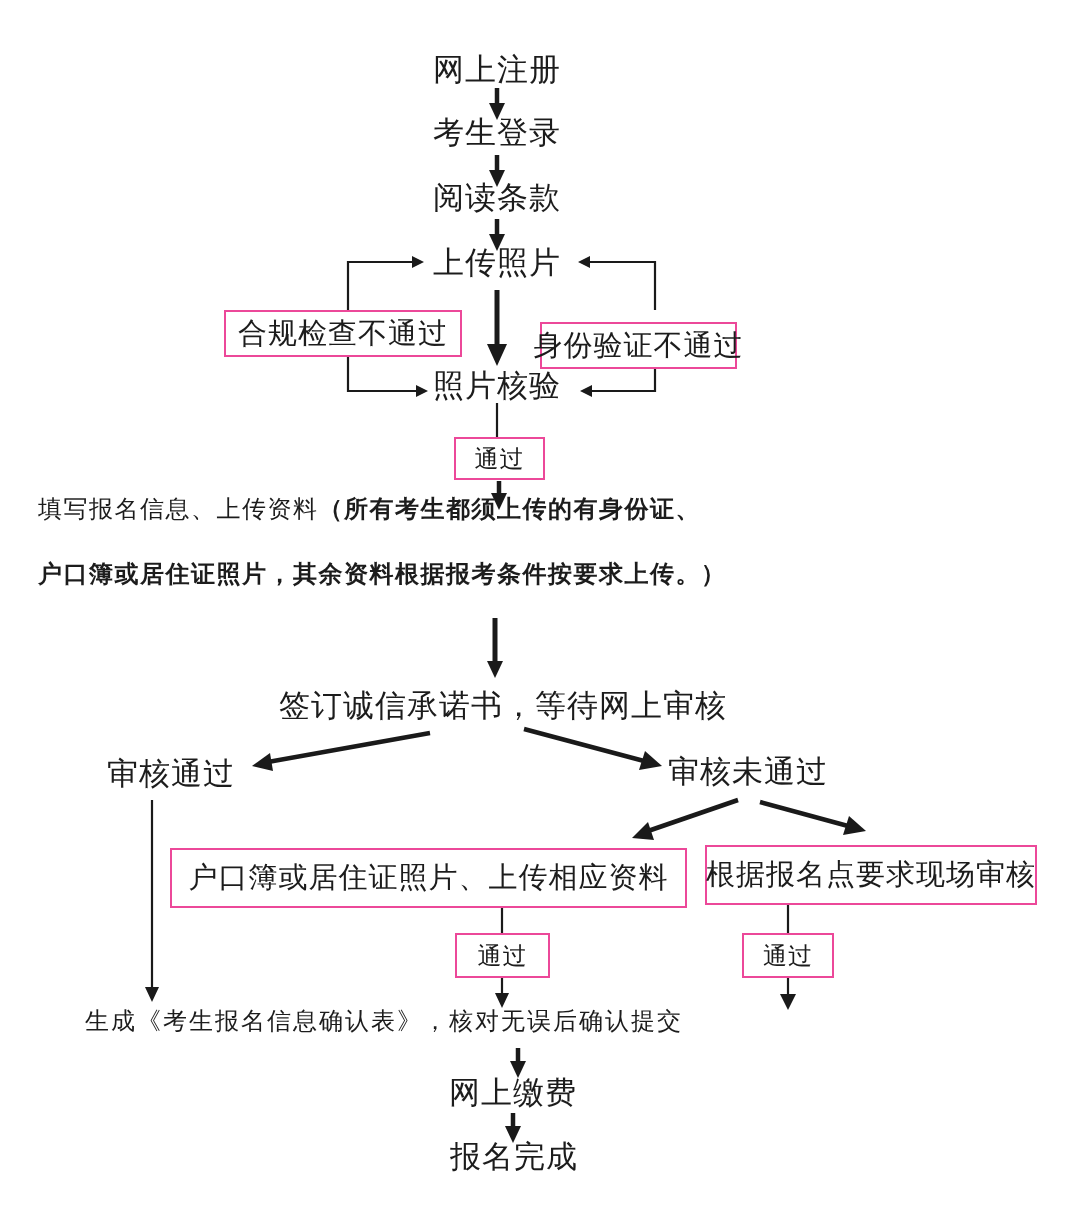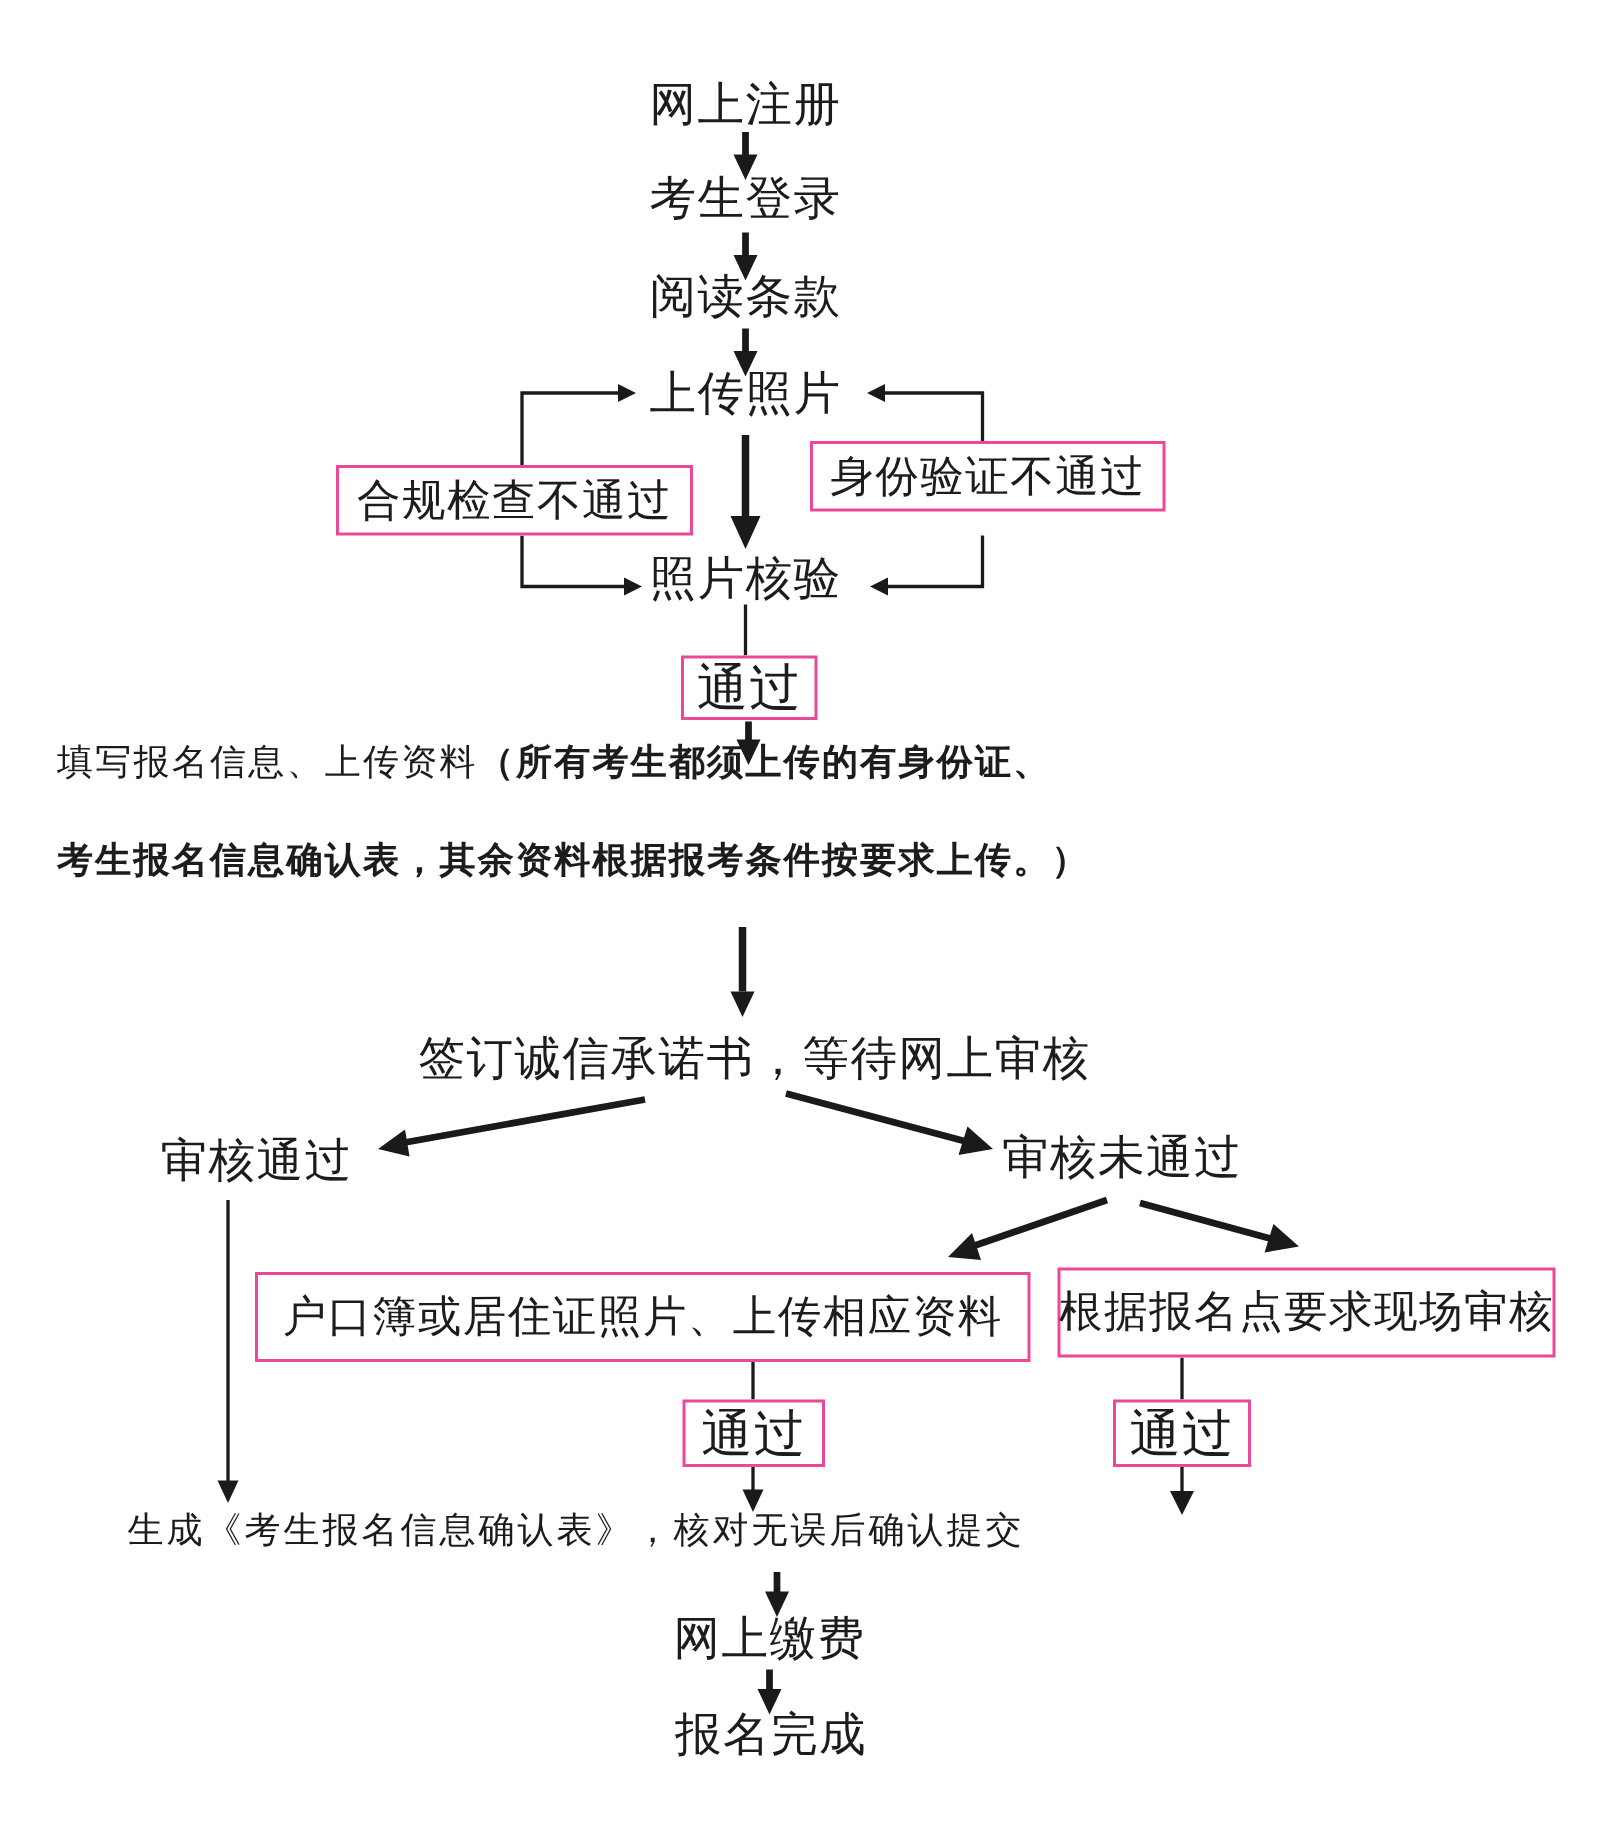--- a/index.html
+++ b/index.html
@@ -35,21 +35,21 @@
   .box{
     position:absolute;
     border:2px solid #ec4899;
     background:var(--background);
     display:flex;align-items:center;justify-content:center;
     white-space:nowrap;
     font-size:29px;
     letter-spacing:1px;
     box-sizing:border-box;
   }
-  .box-small{font-size:34px;}
+  .box-small{font-size:24px;}
   .textline{
     position:absolute;
     white-space:nowrap;
     font-size:24px;
     letter-spacing:1.5px;
     line-height:1.15;
   }
   .bold{font-weight:bold;}
 </style>
 </head>
@@ -150,29 +150,29 @@
     </g>
   </svg>
 
   <div class="node" style="left:497px;top:70px">网上注册</div>
   <div class="node" style="left:497px;top:133px">考生登录</div>
   <div class="node" style="left:497px;top:198px">阅读条款</div>
   <div class="node" style="left:497px;top:263px">上传照片</div>
   <div class="node" style="left:497px;top:386px">照片核验</div>
 
   <div class="box" style="left:224px;top:310px;width:238px;height:47px">合规检查不通过</div>
-  <div class="box" style="left:540px;top:294px;width:237px;height:47px">身份验证不通过</div>
+  <div class="box" style="left:540px;top:322px;width:197px;height:47px">身份验证不通过</div>
 
   <div class="box box-small" style="left:454px;top:437px;width:91px;height:43px">通过</div>
 
   <div class="textline" style="left:38px;top:496px">
     <span>填写报名信息、上传资料</span><span class="bold">（所有考生都须上传的有身份证、</span>
   </div>
   <div class="textline" style="left:38px;top:561px">
-    <span class="bold">考生报名信息确认表，其余资料根据报考条件按要求上传。）</span>
+    <span class="bold">户口簿或居住证照片，其余资料根据报考条件按要求上传。）</span>
   </div>
 
   <div class="node" style="left:503px;top:706px">签订诚信承诺书，等待网上审核</div>
   <div class="node" style="left:171px;top:774px">审核通过</div>
   <div class="node" style="left:748px;top:772px">审核未通过</div>
 
   <div class="box" style="left:170px;top:848px;width:517px;height:60px">户口簿或居住证照片、上传相应资料</div>
   <div class="box" style="left:705px;top:845px;width:332px;height:60px">根据报名点要求现场审核</div>
 
   <div class="box box-small" style="left:455px;top:933px;width:95px;height:45px">通过</div>

